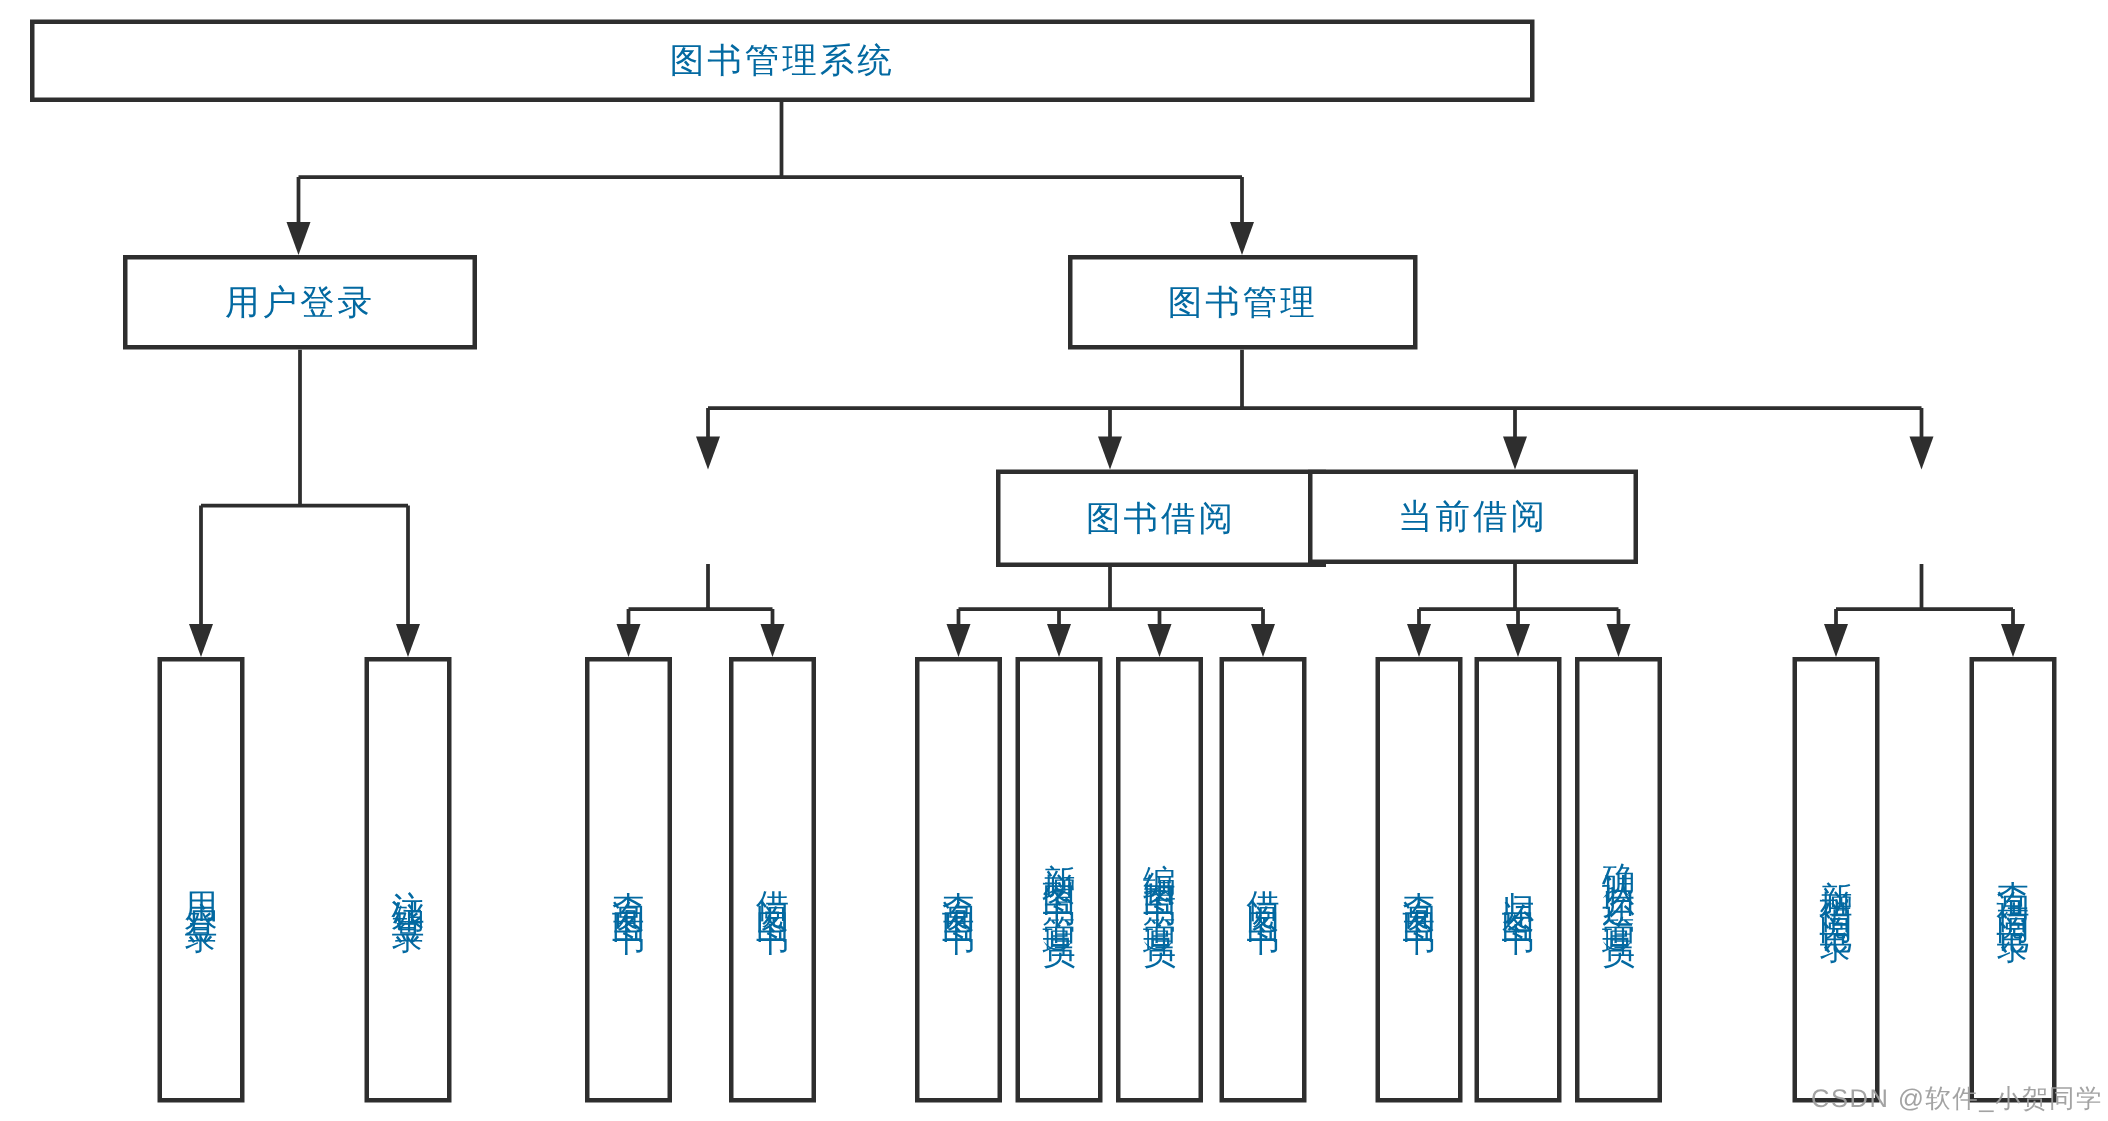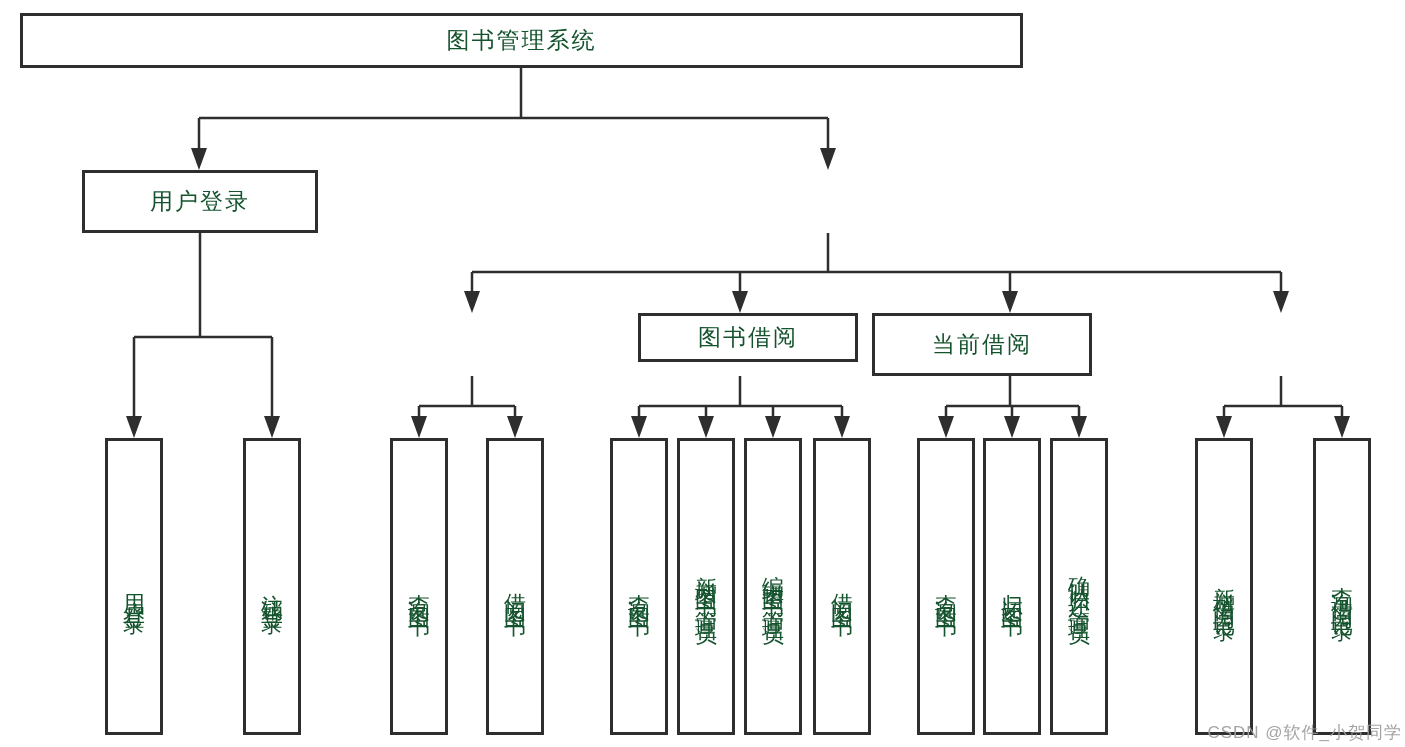--- a/index.html
+++ b/index.html
@@ -19,21 +19,21 @@
     position: absolute;
     left: 0;
     top: 0;
     z-index: 1;
   }
   .box {
     position: absolute;
     box-sizing: border-box;
     background: #ffffff;
     border: 3px solid #2e2e2e;
-    color: #14532d;
+    color: #0369a1;
     display: flex;
     align-items: center;
     justify-content: center;
     z-index: 2;
   }
   .hbox {
     font-size: 23px;
     letter-spacing: 2px;
     white-space: nowrap;
   }
@@ -97,22 +97,23 @@
       <path d="M1004 416 h16 l-8 22 z"></path>
       <path d="M1071 416 h16 l-8 22 z"></path>
       <path d="M1216 416 h16 l-8 22 z"></path>
       <path d="M1334 416 h16 l-8 22 z"></path>
     </g>
   </svg>
 
   <div class="box hbox" style="left:20px; top:13px; width:1003px; height:55px;">图书管理系统</div>
 
   <div class="box hbox" style="left:82px; top:170px; width:236px; height:63px;">用户登录</div>
+  <div class="box hbox" style="left:712px; top:170px; width:233px; height:63px;">图书管理</div>
 
-  <div class="box hbox" style="left:638px; top:313px; width:220px; height:49px;">图书借阅</div>
+  <div class="box hbox" style="left:664px; top:313px; width:220px; height:65px;">图书借阅</div>
   <div class="box hbox" style="left:872px; top:313px; width:220px; height:63px;">当前借阅</div>
 
   <div class="box vbox" style="left:105px; top:438px; width:58px; height:297px;">用户登录</div>
   <div class="box vbox" style="left:243px; top:438px; width:58px; height:297px;">注销登录</div>
 
   <div class="box vbox" style="left:390px; top:438px; width:58px; height:297px;">查询图书</div>
   <div class="box vbox" style="left:486px; top:438px; width:58px; height:297px;">借阅图书</div>
 
   <div class="box vbox" style="left:610px; top:438px; width:58px; height:297px;">查询图书</div>
   <div class="box vbox" style="left:677px; top:438px; width:58px; height:297px;">新增图书（管理员）</div>

